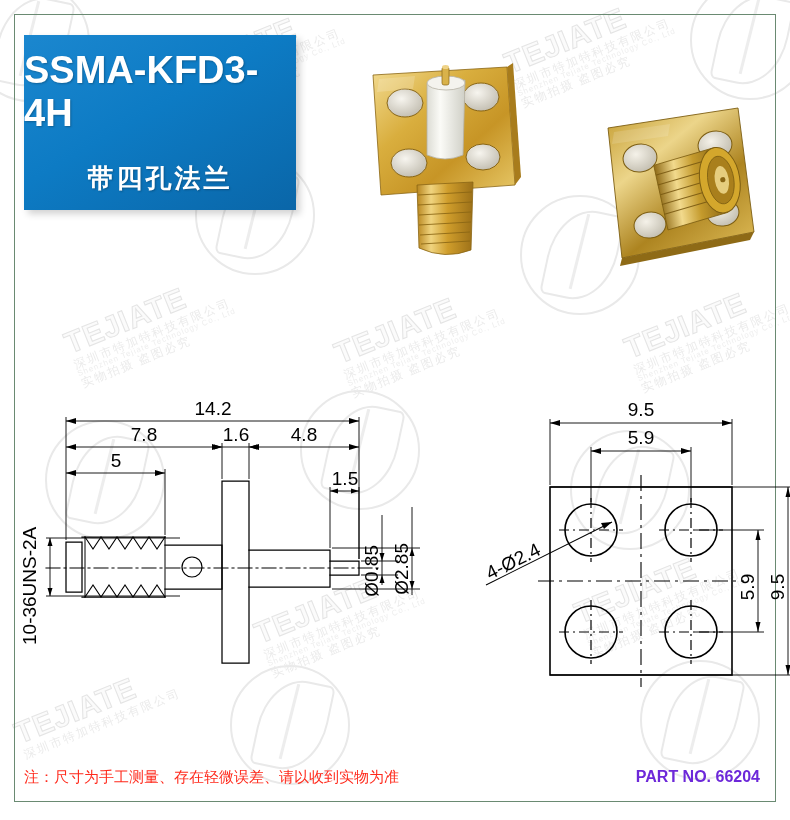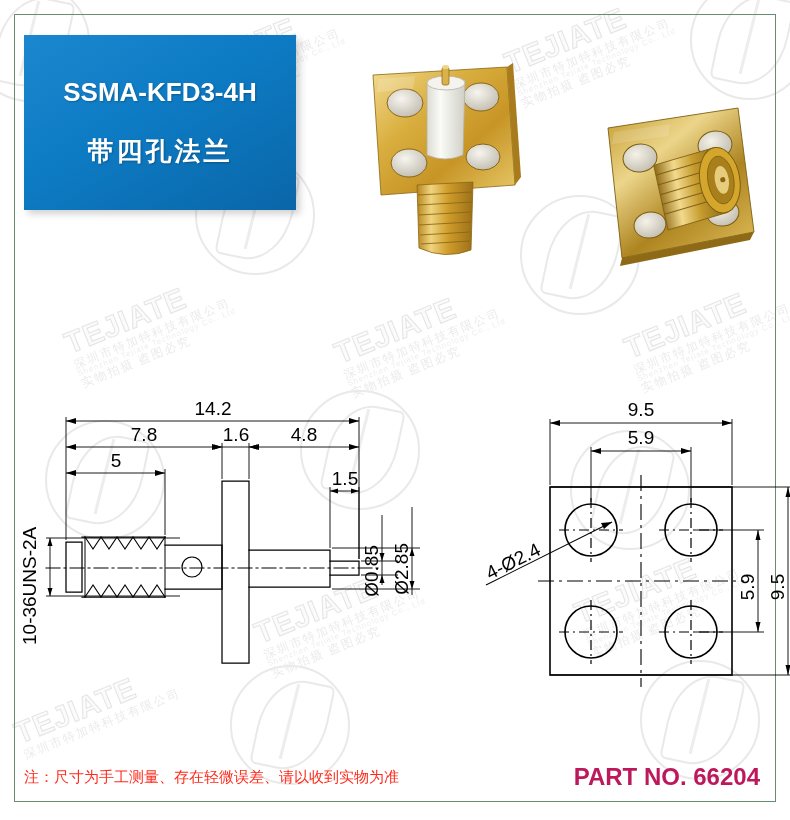--- a/index.html
+++ b/index.html
@@ -48,21 +48,21 @@
 
   
   .title-box {
     position:absolute; left:24px; top:35px; width:272px; height:175px;
     background:linear-gradient(150deg,#1b87cf 0%, #0d7bc4 45%, #0a66a8 100%);
     z-index:6; box-shadow:4px 4px 7px rgba(0,0,0,0.18);
     display:flex; flex-direction:column; align-items:center; justify-content:center;
     gap:26px;
   }
   .title-line1 {
-    color:#ffffff; font-size:26px; font-weight:bold; letter-spacing:0px;
+    color:#ffffff; font-size:38px; font-weight:bold; letter-spacing:0px;
     text-shadow:1px 1px 2px rgba(0,0,0,0.25);
   }
   .title-line2 {
     color:#ffffff; font-size:26px; font-weight:bold; letter-spacing:3px;
     text-shadow:1px 1px 2px rgba(0,0,0,0.25);
   }
 
   
   .photo { position:absolute; z-index:5; }
   #photo-front { left:355px; top:45px; width:180px; height:225px; }
@@ -77,21 +77,21 @@
 
   
   .footer {
     position:absolute; left:24px; top:760px; right:24px; height:34px;
     z-index:6; display:flex; align-items:center; justify-content:space-between;
   }
   .footer-note {
     color:#ff2a1c; font-size:15px; letter-spacing:0px; white-space:nowrap;
   }
   .footer-part {
-    color:#be185d; font-size:24px; font-weight:bold; letter-spacing:0px;
+    color:#6d28d9; font-size:16px; font-weight:bold; letter-spacing:0px;
     white-space:nowrap; padding-right:6px;
   }
 </style>
 </head>
 <body>
 
 <div id="page">
 
   <div class="wm-layer">
     <div class="wm-leaf" style="left:-30px; top:-18px;"></div>

